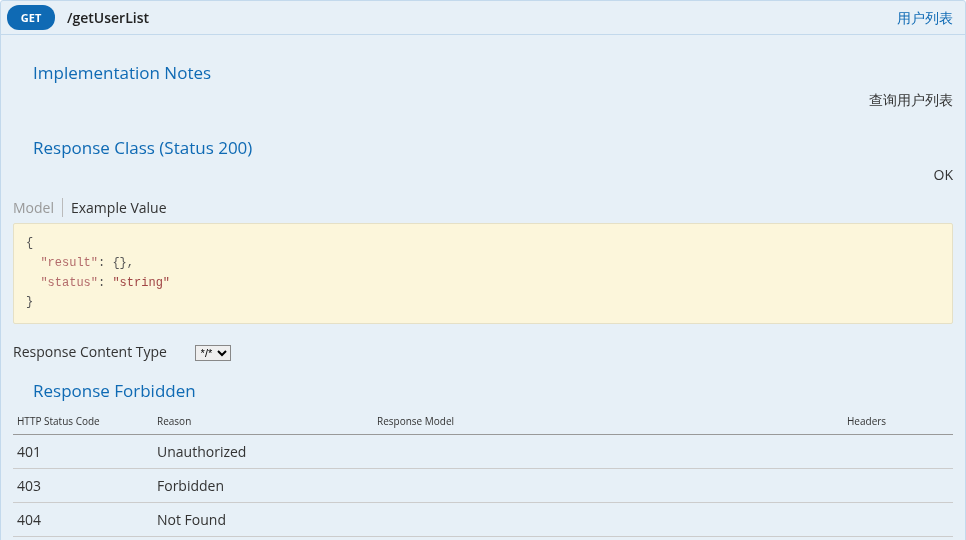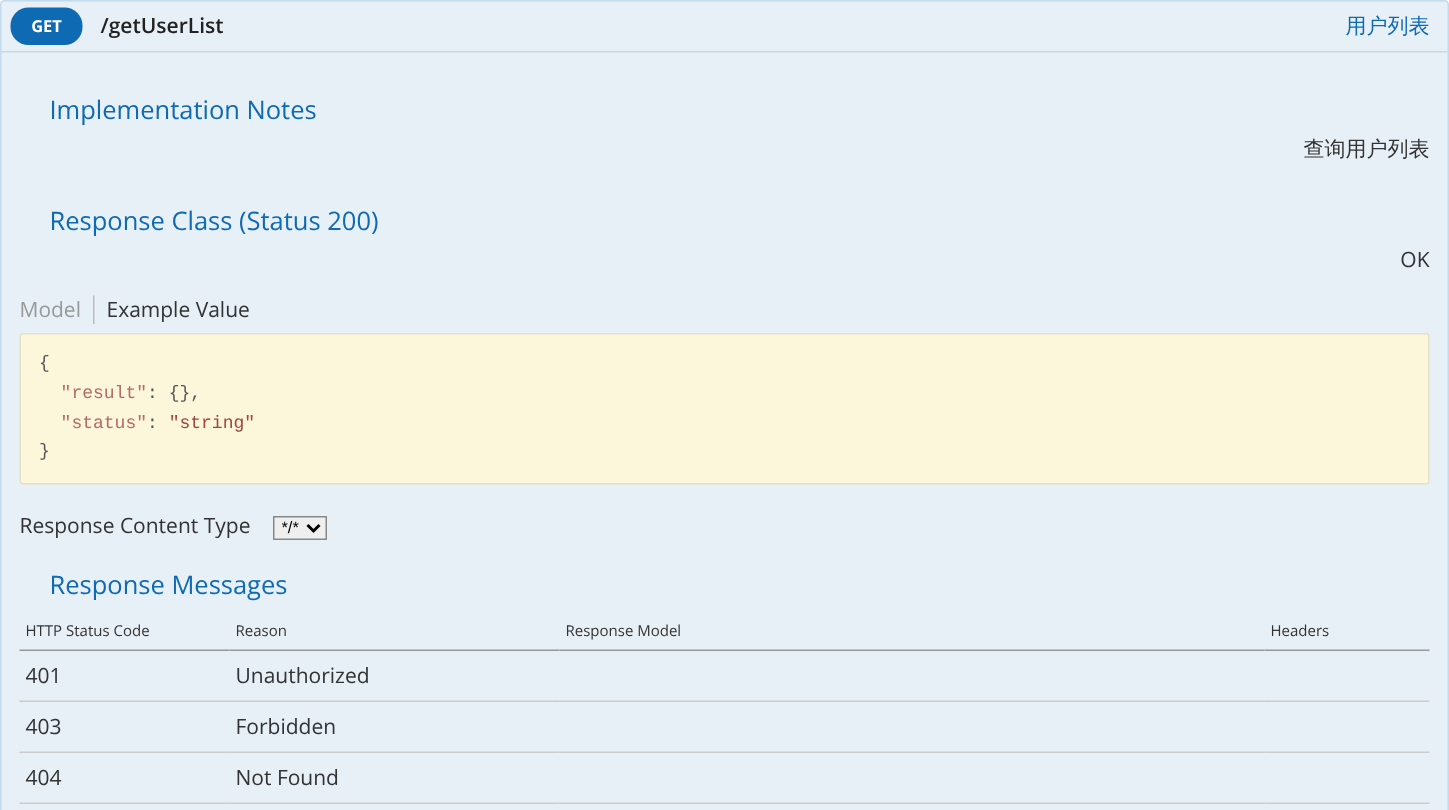--- a/index.html
+++ b/index.html
@@ -99,21 +99,21 @@
       white-space: pre;
       border-radius: 2px;
     }
     .code-block .key { color: #b36b6b; }
     .code-block .str { color: #a04444; }
     .resp-content-type {
       margin-top: 18px;
       font-size: 14px;
     }
     .resp-content-type label {
-      margin-right: 11px;
+      margin-right: 24px;
     }
     .resp-content-type select {
       font-size: 11px;
       border: 1px solid #888;
       padding: 0 1px;
       background: #efefef;
     }
     .messages-table {
       width: 100%;
       border-collapse: collapse;
@@ -167,21 +167,21 @@
 <span class="key">  "status"</span><span>: </span><span class="str">"string"</span>
 <span>}</span></div>
 
     <div class="resp-content-type">
       <label>Response Content Type</label>
       <select>
         <option>*/*</option>
       </select>
     </div>
 
-    <div class="section-heading" style="margin-top:18px">Response Messages</div>
+    <div class="section-heading" style="margin-top:18px">Response Forbidden</div>
 
     <table class="messages-table">
       <thead>
         <tr>
           <th class="col-code">HTTP Status Code</th>
           <th class="col-reason">Reason</th>
           <th>Response Model</th>
           <th class="col-headers">Headers</th>
         </tr>
       </thead>

